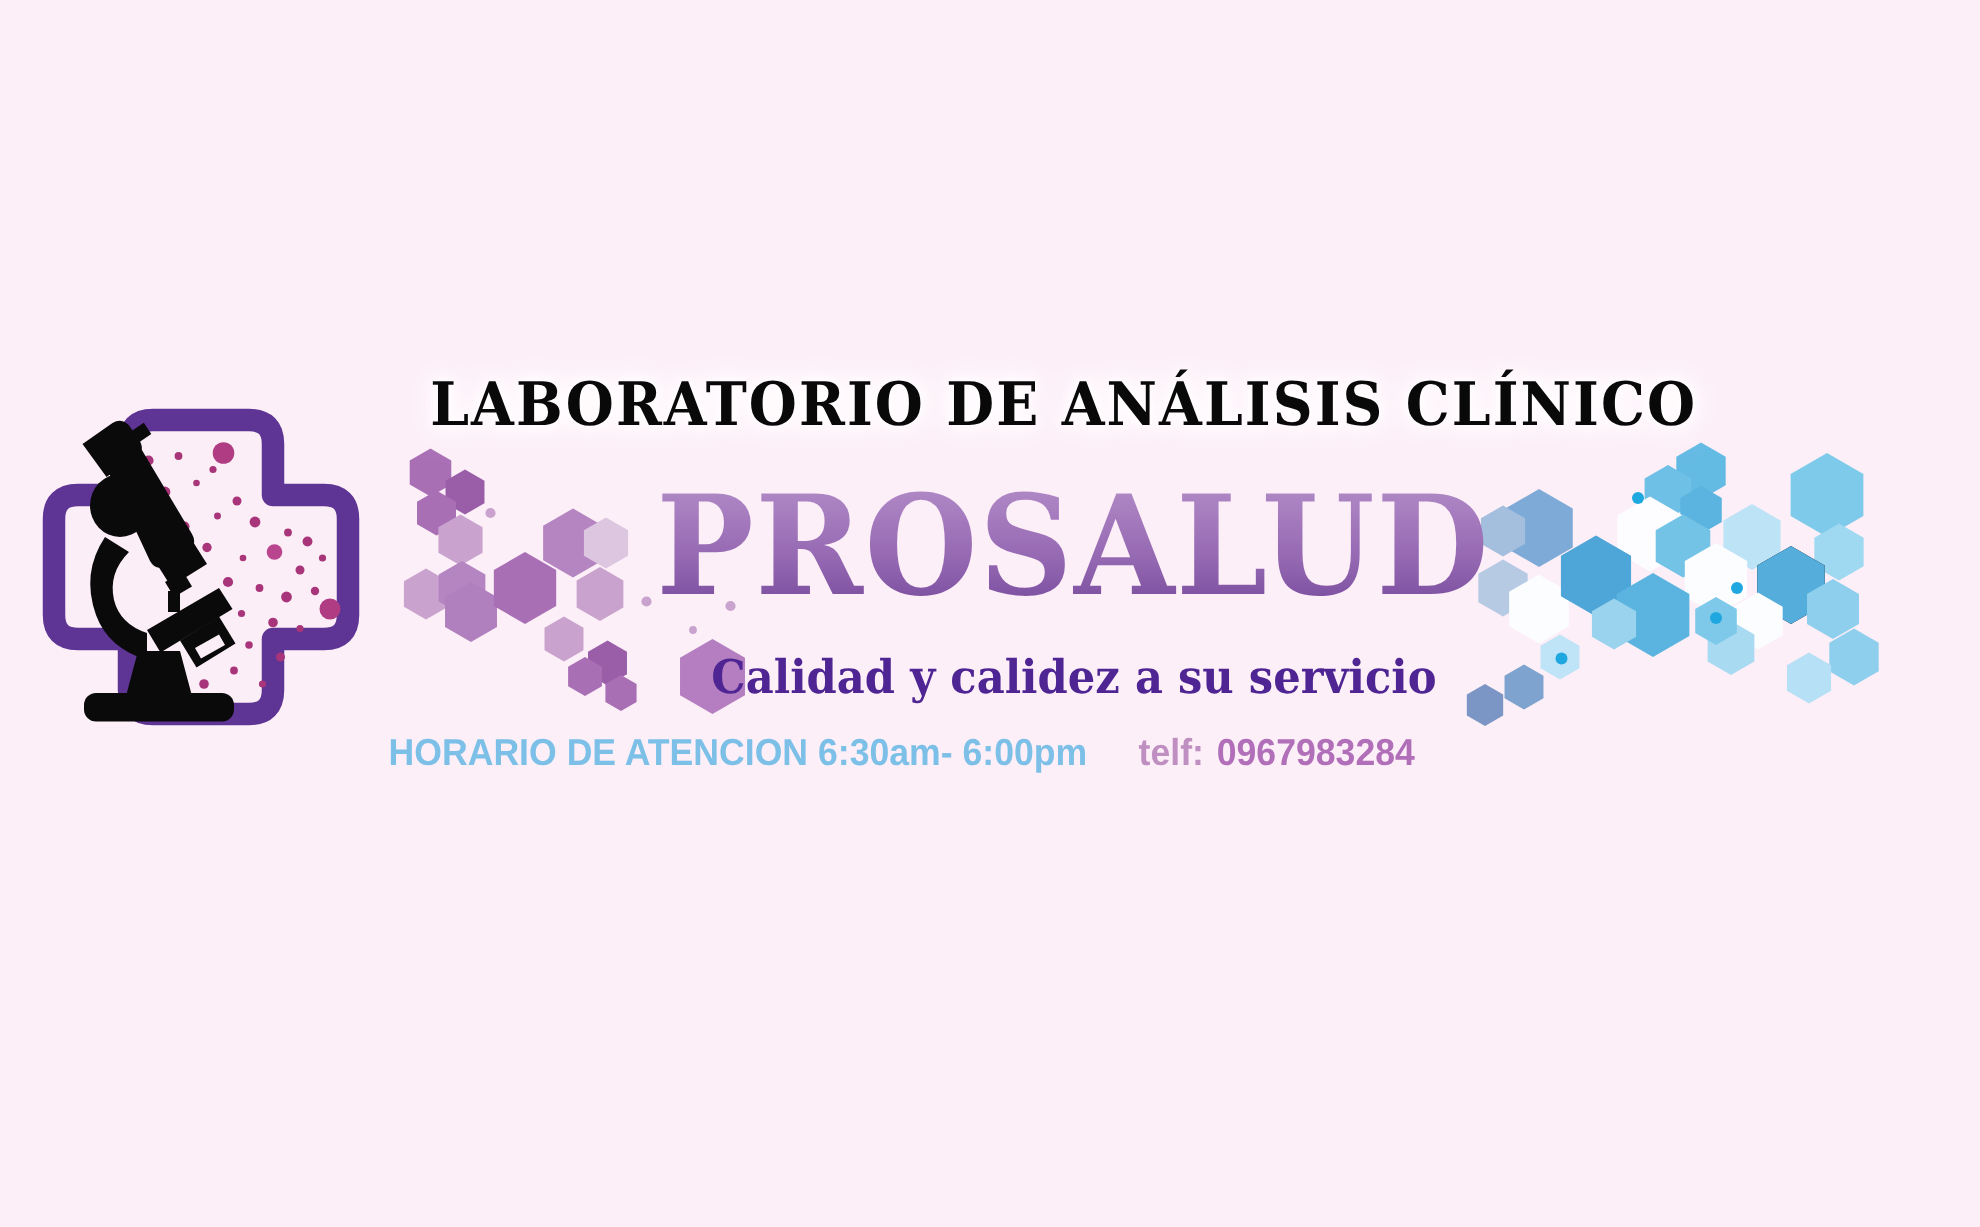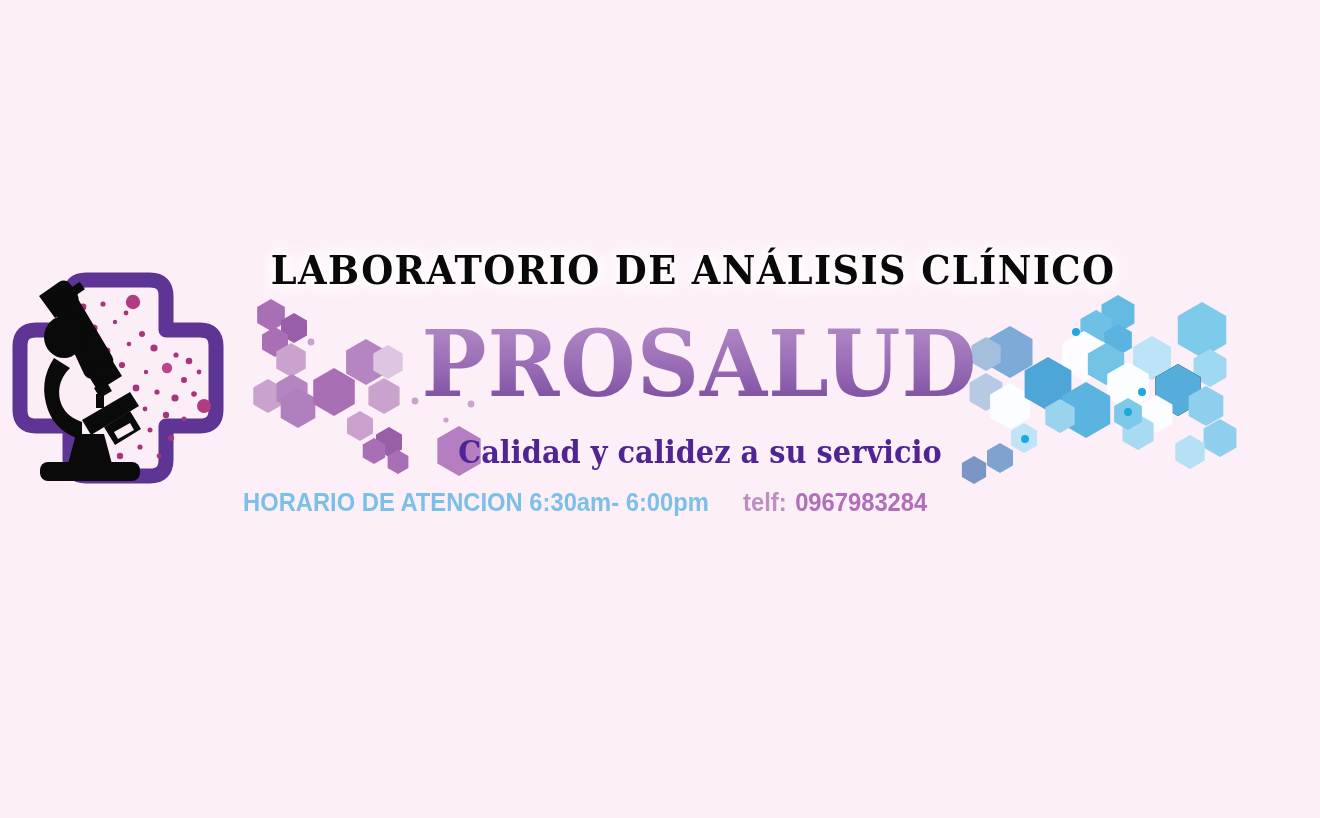--- a/index.html
+++ b/index.html
@@ -14,20 +14,21 @@
     background: #fdeff8;
     font-family: "Liberation Sans", sans-serif;
     -webkit-font-smoothing: antialiased;
   }
 
   #banner {
     position: relative;
     width: 1136px;
     height: 818px;
     background: #fdeff8;
+    margin-left: 16px;
   }
 
   
   #emblem {
     position: absolute;
     left: 26px;
     top: 272px;
     width: 215px;
     height: 225px;
   }

